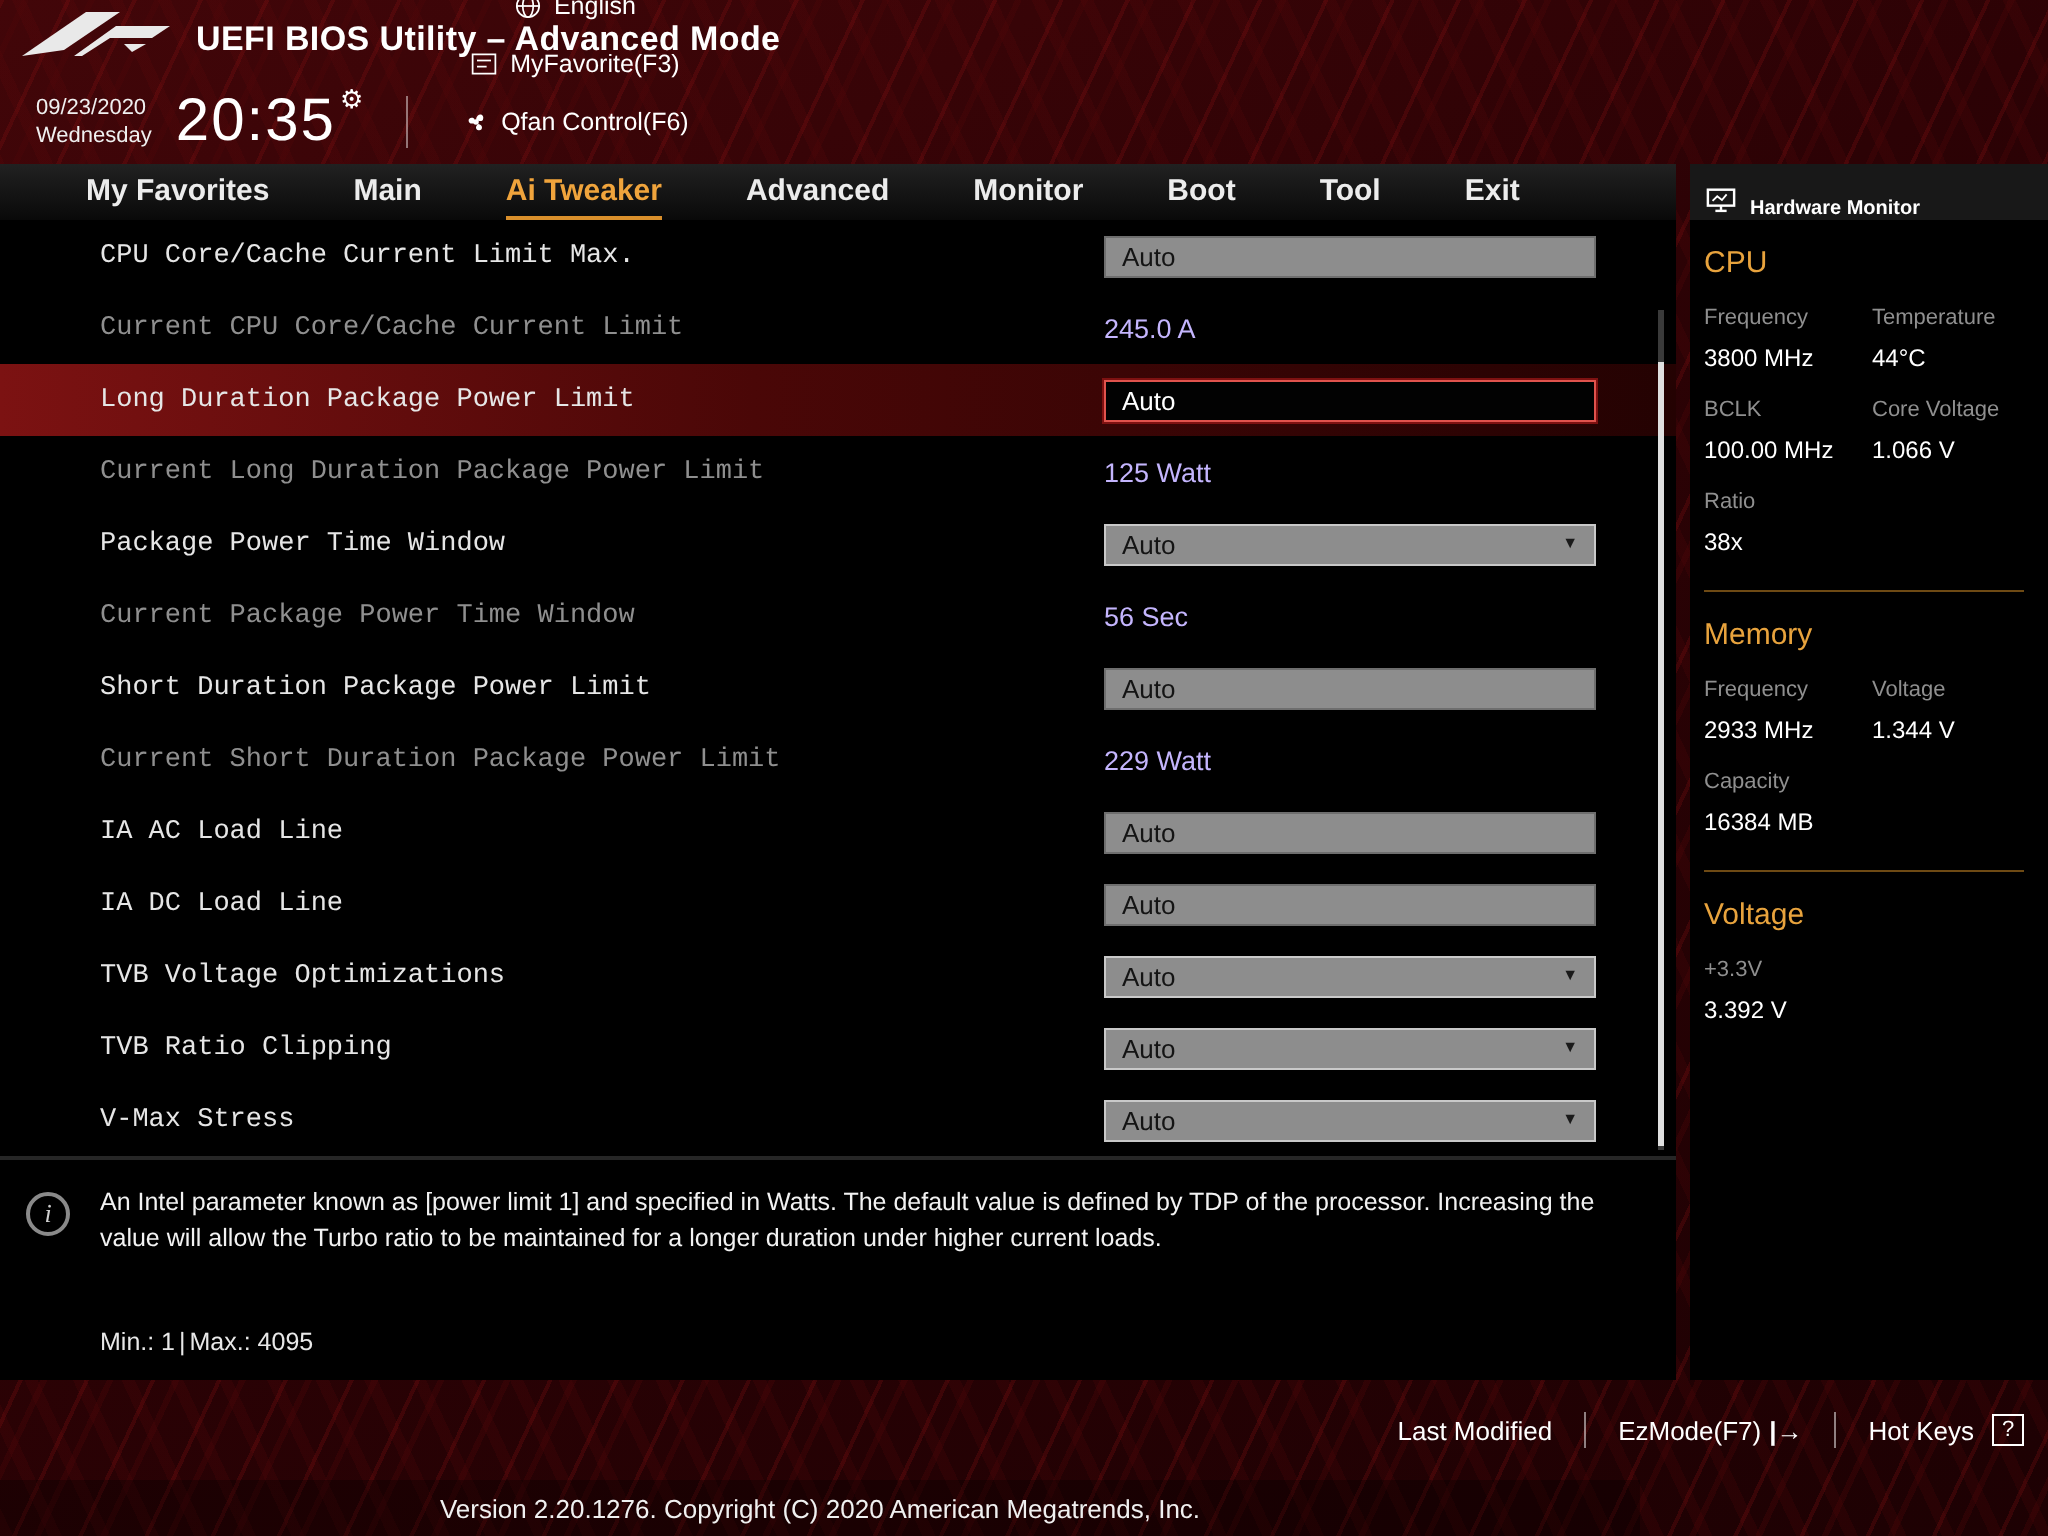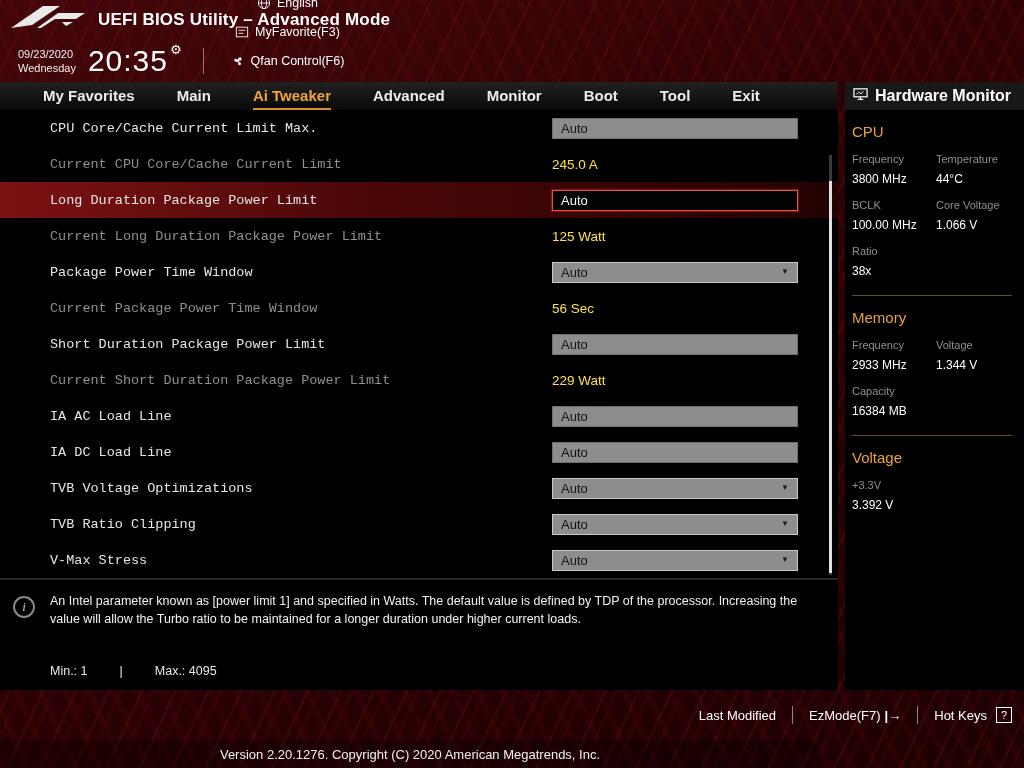--- a/index.html
+++ b/index.html
@@ -30,39 +30,39 @@
   .navbar{position:absolute;top:82px;left:0;width:838px;height:28px;
     background:linear-gradient(#212121,#090909);display:flex;align-items:stretch;gap:42px;padding-left:43px;}
   .tab{display:flex;align-items:center;font-size:15px;font-weight:bold;color:#ececec;border-bottom:2px solid transparent;cursor:pointer;}
   .tab.active{color:#f0a43c;border-bottom-color:#d98f2b;}
   
   .content{position:absolute;top:110px;left:0;width:838px;height:468px;background:#000;}
   .srow{position:relative;height:36px;display:flex;align-items:center;}
   .slabel{padding-left:50px;font-size:13.5px;color:#e6e6e6;font-family:Liberation Mono, monospace;}
   .srow.ro .slabel{color:#8f8f8f;}
   .srow.selected{background:linear-gradient(90deg,#7c1212 0%,#4a0707 45%,#240202 100%);}
-  .srovalue{position:absolute;left:552px;font-size:13.5px;color:#fde047;}
+  .srovalue{position:absolute;left:552px;font-size:13.5px;color:#c4b5fd;}
   .sctrl{position:absolute;left:552px;width:246px;height:21px;display:flex;align-items:center;
     background:#8d8d8d;border:1px solid #6e6e6e;color:#141414;font-size:13px;padding:0 8px;cursor:pointer;}
   .sctrl.dropdown{border:1px solid #c9c9c9;justify-content:space-between;}
   .sctrl .arrow{font-size:8px;color:#1a1a1a;line-height:1;}
   .srow.selected .sctrl{background:#020202;color:#fff;border:1px solid #e0534d;box-shadow:0 0 0 1px #7e1111;}
   .scrolltrack{position:absolute;right:6px;top:45px;width:3px;height:420px;background:#3a3a3a;cursor:pointer;}
   .scrollthumb{position:absolute;top:26px;left:0;width:3px;height:392px;background:#e0e0e0;cursor:grab;}
   
   .help{position:absolute;top:578px;left:0;width:838px;height:112px;background:#000;border-top:2px solid #262626;}
   .info-icon{position:absolute;left:13px;top:16px;width:22px;height:22px;border:2px solid #8a8a8a;border-radius:50%;
     color:#cfcfcf;display:flex;align-items:center;justify-content:center;font-size:13px;font-style:italic;
     font-family:"Liberation Serif","DejaVu Serif",serif;}
   .help-text{position:absolute;left:50px;right:26px;top:13px;font-size:12.5px;line-height:1.4;color:#f2f2f2;}
-  .minmax{position:absolute;left:50px;bottom:12px;font-size:12.5px;color:#e8e8e8;display:flex;gap:32px;}
+  .minmax{position:absolute;left:50px;bottom:12px;font-size:12.5px;color:#e8e8e8;display:flex;gap:2px;}
   
   .sidebar{position:absolute;top:82px;left:845px;width:179px;height:608px;background:#000;}
-  .sb-header{height:28px;background:#181818;display:flex;align-items:center;gap:7px;padding-left:8px;
-    font-size:16px;font-weight:bold;color:#fff;}
+  .sb-header{height:28px;background:#181818;display:flex;align-items:flex-end;gap:7px;padding-left:8px;
+    font-size:10px;font-weight:bold;color:#fff;}
   .sb-body{padding-left:7px;}
   .hm-title{color:#e8a33d;font-size:15px;margin-top:13px;}
   .hm-row{display:flex;margin-top:13px;}
   .hm-cell{width:84px;}
   .hm-label{font-size:11px;color:#8f8f8f;}
   .hm-value{font-size:12px;color:#fff;margin-top:7px;}
   .hm-divider{margin-top:17px;margin-right:12px;border-bottom:1px solid #6e4a14;}
   
   .footer-top{position:absolute;top:690px;left:0;width:1024px;height:50px;display:flex;align-items:center;
     justify-content:flex-end;gap:16px;padding-right:12px;font-size:13px;}

